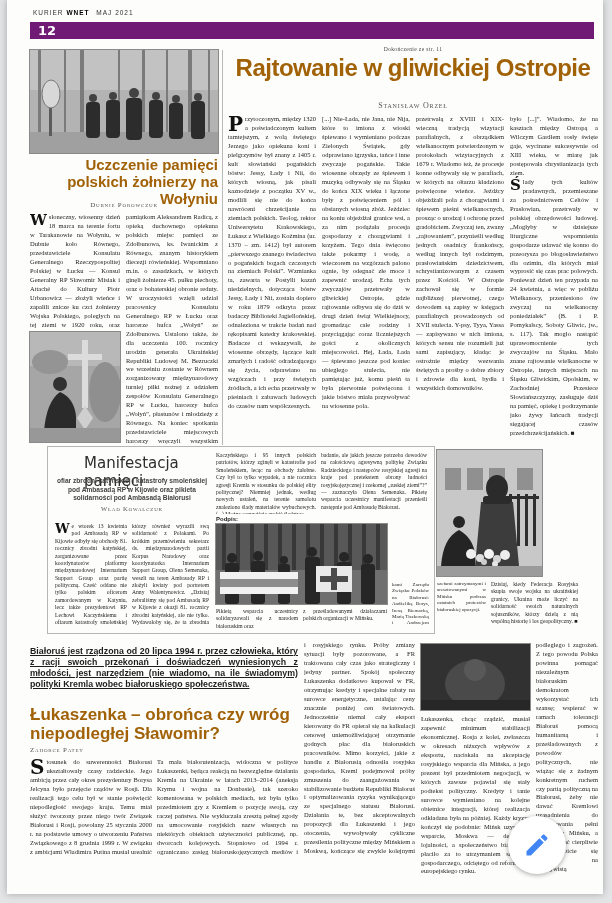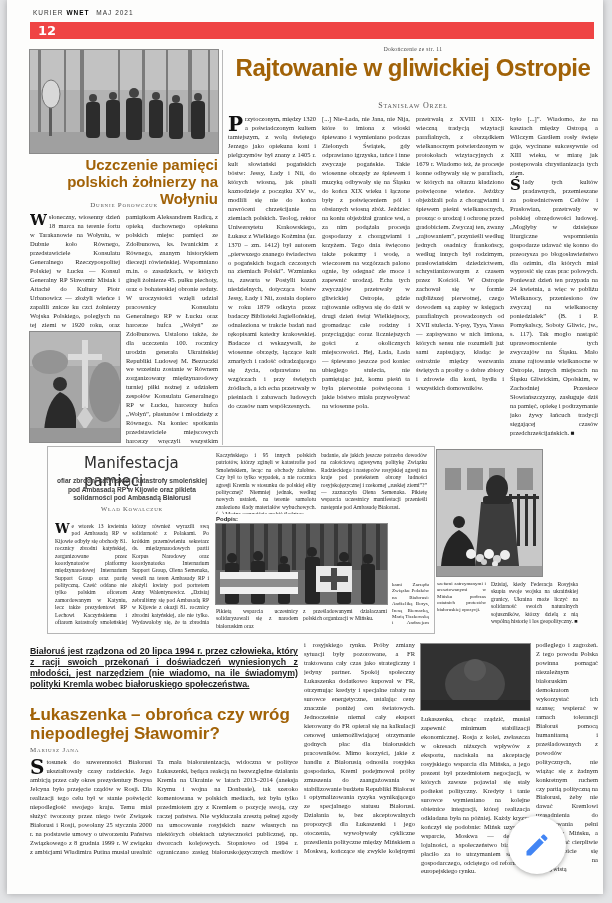--- a/index.html
+++ b/index.html
@@ -3,21 +3,21 @@
 <meta charset="utf-8">
 <style>
   html{-webkit-text-size-adjust:none}
   body{margin:0;width:612px;height:903px;position:relative;overflow:hidden;
        background:#e3e4e6;font-family:"Liberation Serif",serif;}
   .sheet{position:absolute;left:7px;top:0;width:596px;height:894px;background:#fdfdfc;
          box-shadow:0 0 7px rgba(0,0,0,.28);}
   .abs{position:absolute;}
   .masthead{font-family:"Liberation Sans",sans-serif;font-size:6.5px;letter-spacing:1px;color:#333;}
   .masthead b{color:#000;}
-  .banner{background:#ef4444;color:#fff;font-family:"DejaVu Sans",sans-serif;}
+  .banner{background:#701a75;color:#fff;font-family:"DejaVu Sans",sans-serif;}
   .banner .pnum{position:absolute;left:8px;top:1px;font-size:13px;font-weight:bold;}
   .banner .sect{position:absolute;left:0;right:0;top:3px;text-align:center;
                 font-size:10.5px;letter-spacing:6px;font-weight:bold;}
   .hl{font-family:Liberation Sans, sans-serif;font-weight:bold;color:#a16207;}
   .byline{font-variant:small-caps;letter-spacing:.8px;color:#555;
           font-family:"Liberation Serif",serif;}
   .kicker{font-size:5.5px;color:#444;letter-spacing:.4px;}
   .col{position:absolute;font-size:6.5px;line-height:1.38;text-align:justify;
        color:#1e1e1e;overflow:hidden;}
   .col.xs{font-size:5.6px;line-height:1.32;}
@@ -205,21 +205,21 @@
         <circle cx="58" cy="114" r="3" fill="#e6e6e6"></circle>
       </g>
     <rect y="116" width="105" height="10" fill="#9b9b9b"></rect>
   </svg>
 </div>
 <div class="col xxs" style="left:437px;top:581px;width:49px;height:48px;">szefami zatrzymanymi i aresztowanymi w Mińsku podczas ostatnich protestów białoruskiej opozycji.</div>
 <div class="col xs" style="left:491px;top:581px;width:87px;height:48px;">Dzisiaj, kiedy Federacja Rosyjska skupia swoje wojska na ukraińskiej granicy, Ukraina może liczyć na solidarność swoich naturalnych sojuszników, którzy dzielą z nią wspólną historię i los geopolityczny. ■</div>
 
 <div class="col bold" style="left:30px;top:646px;width:268px;height:56px;font-size:8.8px;line-height:1.25;font-family:'Liberation Sans',sans-serif;text-decoration:underline;">Białoruś jest rządzona od 20 lipca 1994 r. przez człowieka, który z racji swoich przekonań i doświadczeń wyniesionych z młodości, jest narzędziem (nie wiadomo, na ile świadomym) polityki Kremla wobec białoruskiego społeczeństwa.</div>
 <div class="abs hl" style="left:30px;top:705px;width:268px;font-size:17px;line-height:1.12;">Łukaszenka – obrońca czy wróg niepodległej Sławomir?</div>
-<div class="abs byline" style="left:30px;top:746px;font-size:7px;">Mariusz Jana</div>
+<div class="abs byline" style="left:30px;top:746px;font-size:7px;">Zahorce Patey</div>
 <div class="col" style="left:30px;top:758px;width:122px;height:100px;">
   <span class="dcap big">S</span><span>tosunek do suwerenności Białorusi ukształtowały czasy radzieckie. Jego ambicją przez cały okres prezydentury Borysa Jelcyna było przejęcie rządów w Rosji. Dla realizacji tego celu był w stanie poświęcić niepodległość swojego kraju. Temu miał służyć tworzony przez niego twór Związek Białorusi i Rosji, powołany 25 stycznia 2000 r. na podstawie umowy o utworzeniu Państwa Związkowego z 8 grudnia 1999 r. W związku z ambicjami Władimira Putina musiał urealnić swoje oczekiwania.</span>
 </div>
 <div class="col" style="left:157px;top:758px;width:141px;height:100px;">Ta mała białorutenizacja, widoczna w polityce Łukaszenki, będąca reakcją na bezwzględne działania Kremla na Ukrainie w latach 2013–2014 (aneksja Krymu i wojna na Donbasie), tak szeroko komentowana w polskich mediach, też była tylko przedmiotem gry z Kremlem o pozycję swoją, czy raczej państwa. Nie wykluczała zresztą pełnej zgody na umocowanie rosyjskich nazw własnych na niektórych obiektach użyteczności publicznej, np. dworcach kolejowych. Stopniowo od 1994 r. ograniczano zasięg białoruskojęzycznych mediów i wydawnictw. W polityce gospodarczej głęboko nieufny wobec rozwiązań rynkowych...</div>
 <div class="col" style="left:304px;top:641px;width:111px;height:217px;">i rosyjskiego rynku. Próby zmiany sytuacji były pozorowane, a FR traktowana cały czas jako strategiczny i jedyny partner. Spokój społeczny Łukaszenka dodatkowo kupował w FR, otrzymując kredyty i specjalne rabaty na surowce energetyczne, ustalając ceny znacznie poniżej cen światowych. Jednocześnie niemal cały eksport kierowany do FR opierał się na kalkulacji cenowej uniemożliwiającej otrzymanie godnych płac dla białoruskich pracowników. Mimo korzyści, jakie z handlu z Białorusią odnosiła rosyjska gospodarka, Kreml podejmował próby zmuszenia do zaangażowania w stabilizowanie budżetu Republiki Białoruś i optymalizowania ryzyka wynikającego ze specjalnego statusu Białorusi. Działania te, bez akceptowalnych propozycji dla Łukaszenki i jego otoczenia, wywoływały cykliczne przesilenia polityczne między Mińskiem a Moskwą, kończące się zwykle kolejnymi kredytami, rabatami i przesyłką ropy. Cała struktura, pozbawiona reform, byłaby bez wsparcia niewydolna.</div>
 <div class="photo" style="left:421px;top:644px;width:109px;height:66px;">
   <svg viewBox="0 0 109 66">
     <rect width="109" height="66" fill="#313131"></rect>
     <ellipse cx="54" cy="40" rx="30" ry="24" fill="#4a4a4a"></ellipse>
     <circle cx="54" cy="26" r="11" fill="#585858"></circle>

